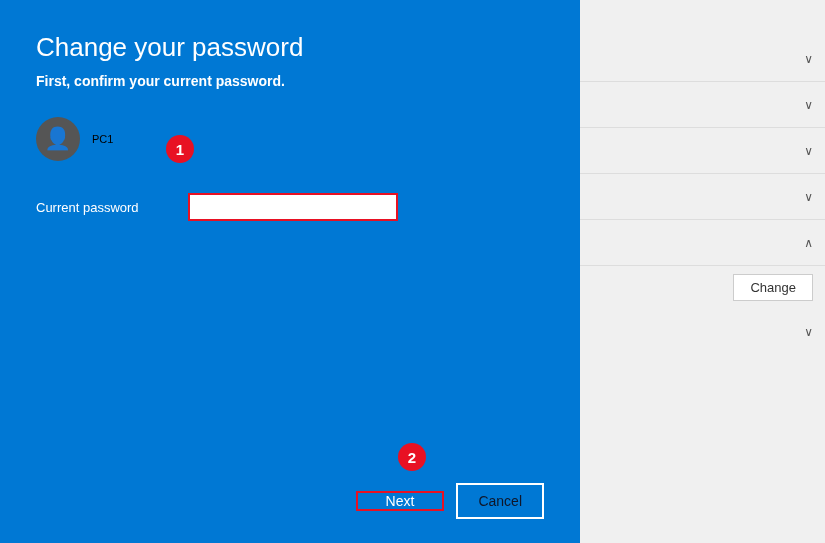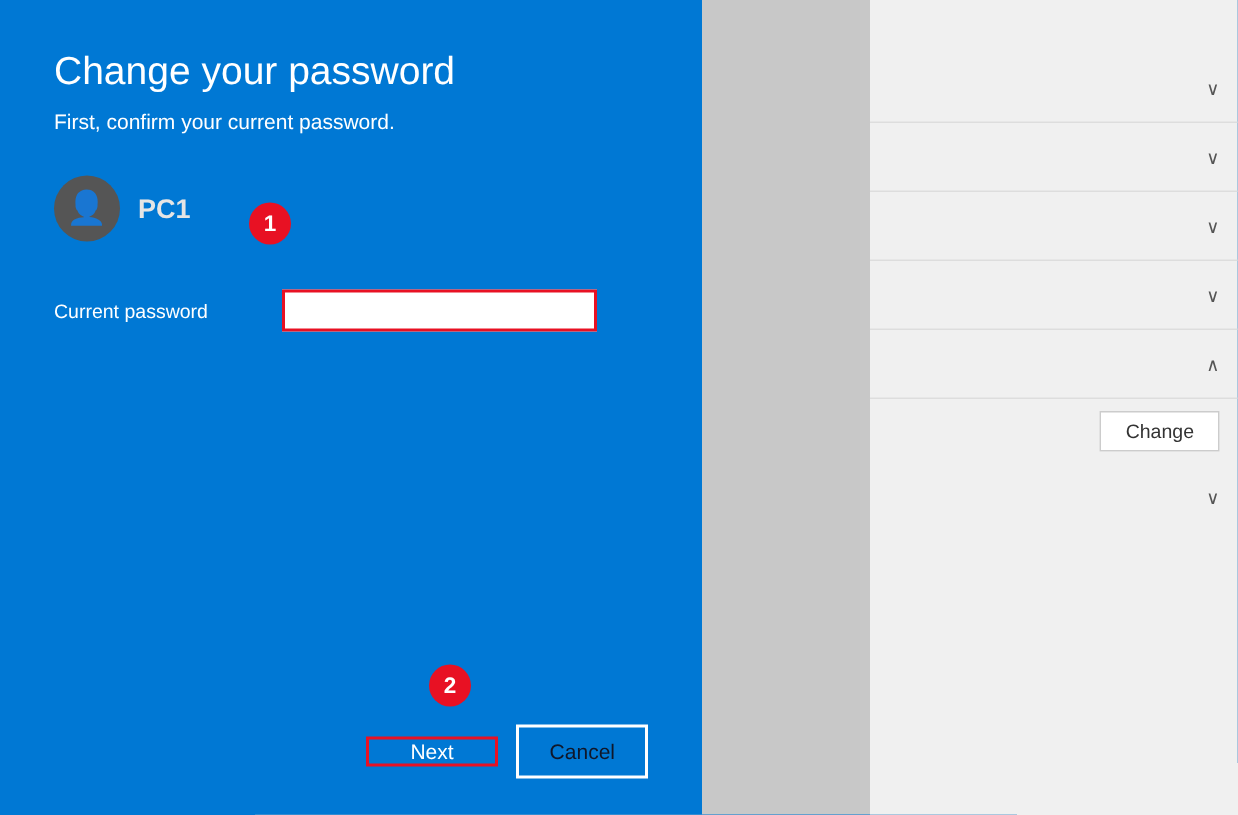--- a/index.html
+++ b/index.html
@@ -51,40 +51,40 @@
       font-size: 13px;
       cursor: pointer;
       color: #333;
     }
 
     
     .dialog {
       position: absolute;
       top: 0;
       left: 0;
-      width: 468px;
+      width: 580px;
       height: 543px;
       background: #0078d4;
       display: flex;
       flex-direction: column;
       padding: 32px 36px 24px 36px;
     }
 
     .dialog-title {
       font-size: 26px;
       font-weight: 300;
       color: white;
       margin-bottom: 10px;
     }
 
     .dialog-subtitle {
       font-size: 14px;
       color: white;
       margin-bottom: 28px;
-      font-weight: 400;
+      font-weight: 700;
     }
 
     .user-row {
       display: flex;
       align-items: center;
       gap: 12px;
       margin-bottom: 32px;
     }
 
     .avatar {
@@ -98,23 +98,23 @@
       flex-shrink: 0;
     }
 
     .avatar-icon {
       color: #ccc;
       font-size: 22px;
       line-height: 1;
     }
 
     .username {
-      font-size: 18px;
-      color: #e5e5e5;
-      font-weight: 700;
+      font-size: 11px;
+      color: #000000;
+      font-weight: 400;
     }
 
     .form-section {
       display: flex;
       flex-direction: column;
       gap: 8px;
       position: relative;
     }
 
     .field-row {

